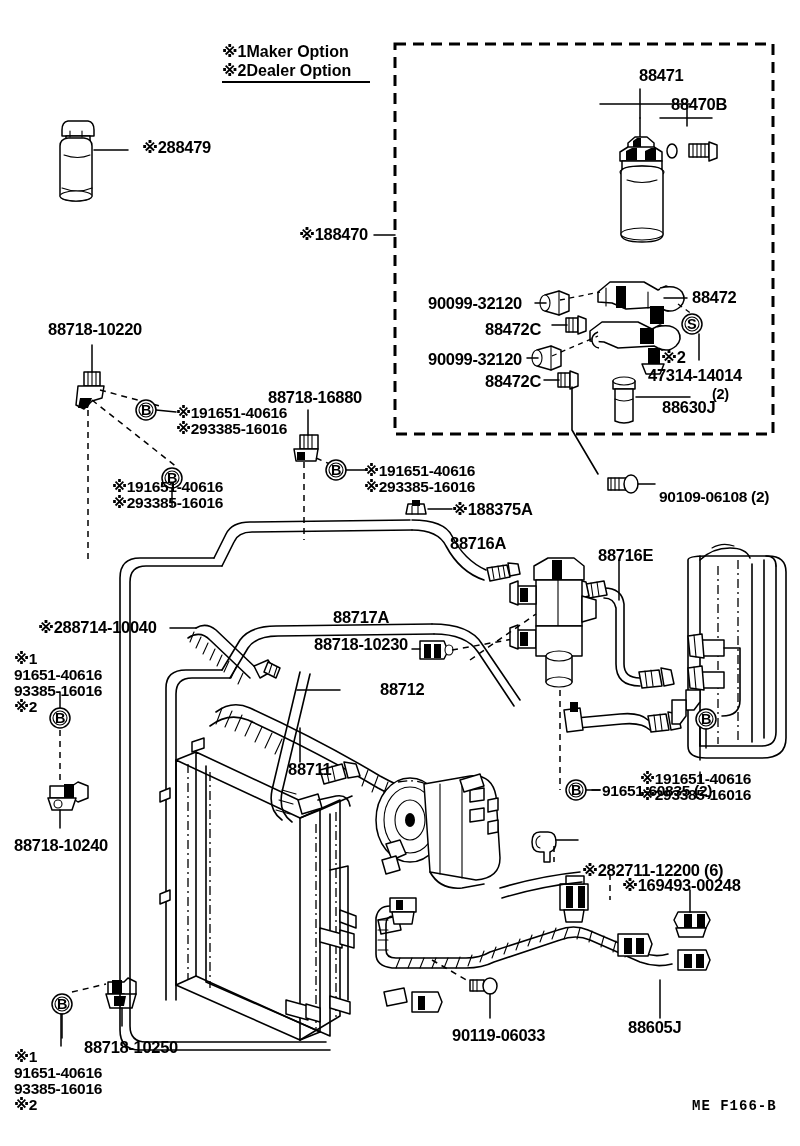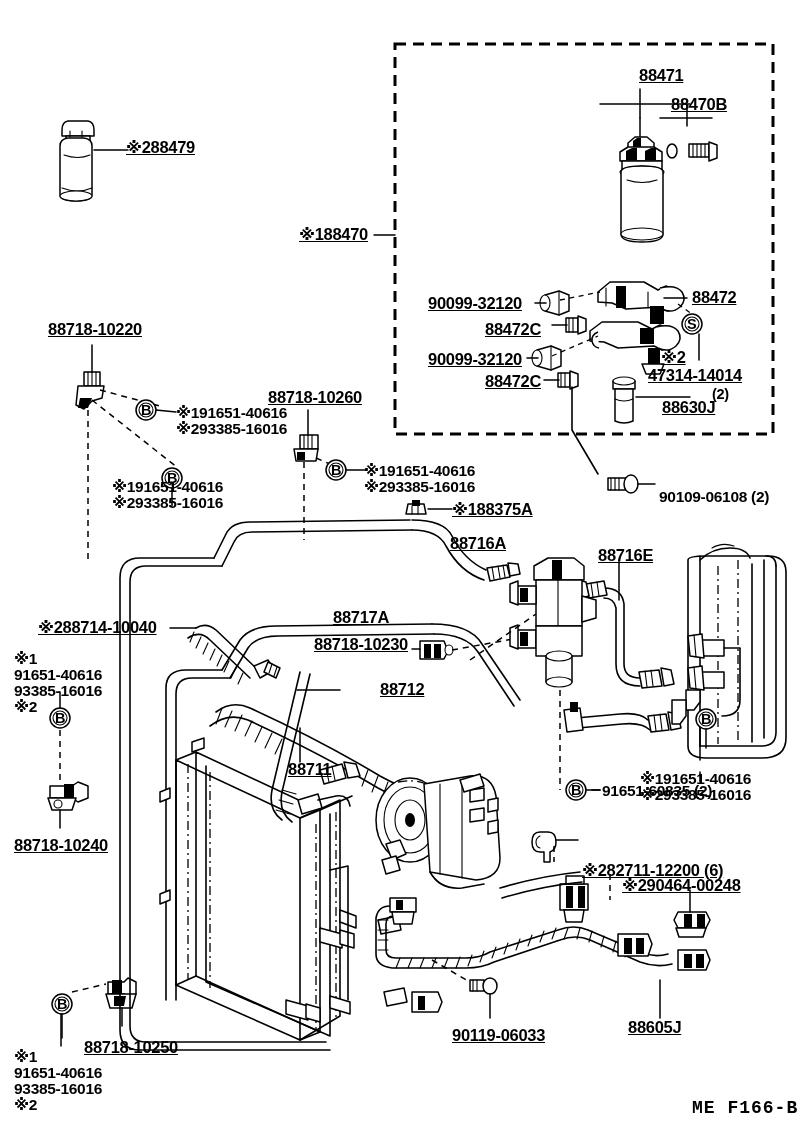--- a/index.html
+++ b/index.html
@@ -1,24 +1,24 @@
 <!DOCTYPE html>
 <html><head>
 <meta charset="utf-8">
 <style>
   html,body{margin:0;padding:0;background:#fff;}
   body{width:800px;height:1146px;position:relative;overflow:hidden;
        font-family:"Liberation Sans","DejaVu Sans",sans-serif;color:#000;}
   #sheet{position:absolute;left:0;top:0;width:800px;height:1146px;}
   .lbl{position:absolute;white-space:pre;font-weight:700;letter-spacing:-0.3px;}
-  .lbl.s16{font-size:16.5px;line-height:18px;text-decoration:underline;}
+  .lbl.s16{font-size:16.5px;line-height:18px;}
   .lbl.s15{font-size:15.5px;line-height:17px;}
   .lbl.s14{font-size:14.5px;line-height:16px;}
   .footer{position:absolute;font-family:"Liberation Mono","DejaVu Sans Mono",monospace;
-          font-size:18px;font-weight:700;letter-spacing:1px;}
+          font-size:14px;font-weight:700;letter-spacing:1px;}
   .legend{position:absolute;}
   .legend .row{font-size:16px;font-weight:700;line-height:19px;white-space:pre;}
   .legend .rule{border-bottom:2.5px solid #000;margin-top:1px;width:148px;}
   svg{position:absolute;left:0;top:0;}
 </style>
 </head>
 <body>
 
 <div id="sheet">
 
@@ -480,42 +480,47 @@
 
   <div class="lbl s14" style="left:141px;top:402px;">B</div>
   <div class="lbl s14" style="left:167px;top:470px;">B</div>
   <div class="lbl s14" style="left:331px;top:462px;">B</div>
   <div class="lbl s14" style="left:55px;top:710px;">B</div>
   <div class="lbl s14" style="left:701px;top:711px;">B</div>
   <div class="lbl s14" style="left:571px;top:782px;">B</div>
   <div class="lbl s14" style="left:57px;top:996px;">B</div>
   <div class="lbl s14" style="left:687px;top:316px;">S</div>
 
-
-  <div class="lbl s16" style="left:126px;top:138px;">※288479</div>
+  <div class="legend" style="left:222px;top:42px;">
+    <div class="row"><span>※1</span><span>Maker Option</span></div>
+    <div class="row"><span>※2</span><span>Dealer Option</span></div>
+    <div class="rule"></div>
+  </div>
+
+  <div class="lbl s16" style="left:142px;top:138px;">※288479</div>
   <div class="lbl s16" style="left:639px;top:66px;">88471</div>
   <div class="lbl s16" style="left:671px;top:95px;">88470B</div>
   <div class="lbl s16" style="left:299px;top:225px;">※188470</div>
   <div class="lbl s16" style="left:428px;top:294px;">90099-32120</div>
   <div class="lbl s16" style="left:692px;top:288px;">88472</div>
   <div class="lbl s16" style="left:485px;top:320px;">88472C</div>
   <div class="lbl s16" style="left:428px;top:350px;">90099-32120</div>
   <div class="lbl s16" style="left:485px;top:372px;">88472C</div>
   <div class="lbl s16" style="left:661px;top:348px;">※2</div>
   <div class="lbl s16" style="left:648px;top:366px;">47314-14014</div>
   <div class="lbl s14" style="left:712px;top:386px;">(2)</div>
   <div class="lbl s16" style="left:662px;top:398px;">88630J</div>
   <div class="lbl s15" style="left:659px;top:488px;">90109-06108 (2)</div>
 
   <div class="lbl s16" style="left:48px;top:320px;">88718-10220</div>
   <div class="lbl s15" style="left:176px;top:404px;">※191651-40616</div>
   <div class="lbl s15" style="left:176px;top:420px;">※293385-16016</div>
   <div class="lbl s15" style="left:112px;top:478px;">※191651-40616</div>
   <div class="lbl s15" style="left:112px;top:494px;">※293385-16016</div>
-  <div class="lbl s16" style="left:268px;top:388px;">88718-10260</div>
+  <div class="lbl s16" style="left:268px;top:388px;">88718-16880</div>
   <div class="lbl s15" style="left:364px;top:462px;">※191651-40616</div>
   <div class="lbl s15" style="left:364px;top:478px;">※293385-16016</div>
 
   <div class="lbl s16" style="left:452px;top:500px;">※188375A</div>
   <div class="lbl s16" style="left:450px;top:534px;text-align:right;">88716A</div>
   <div class="lbl s16" style="left:598px;top:546px;">88716E</div>
   <div class="lbl s16" style="left:333px;top:608px;">88717A</div>
   <div class="lbl s16" style="left:314px;top:635px;">88718-10230</div>
 
   <div class="lbl s16" style="left:38px;top:618px;">※288714-10040</div>
@@ -526,21 +531,21 @@
   <div class="lbl s16" style="left:14px;top:836px;">88718-10240</div>
 
   <div class="lbl s16" style="left:380px;top:680px;text-align:center;">88712</div>
   <div class="lbl s16" style="left:288px;top:760px;">88711</div>
 
   <div class="lbl s15" style="left:640px;top:770px;">※191651-40616</div>
   <div class="lbl s15" style="left:640px;top:786px;">※293385-16016</div>
   <div class="lbl s15" style="left:602px;top:782px;">91651-60835 (2)</div>
 
   <div class="lbl s16" style="left:582px;top:830px;margin-top:31px;">※282711-12200 (6)</div>
-  <div class="lbl s16" style="left:622px;top:876px;">※290464-00248</div>
+  <div class="lbl s16" style="left:622px;top:876px;">※169493-00248</div>
   <div class="lbl s16" style="left:628px;top:1018px;">88605J</div>
   <div class="lbl s16" style="left:452px;top:1026px;">90119-06033</div>
 
   <div class="lbl s16" style="left:84px;top:1038px;">88718-10250</div>
   <div class="lbl s15" style="left:14px;top:1048px;">※1</div>
   <div class="lbl s15" style="left:14px;top:1064px;">91651-40616</div>
   <div class="lbl s15" style="left:14px;top:1080px;">93385-16016</div>
   <div class="lbl s15" style="left:14px;top:1096px;">※2</div>
 
   <div class="footer" style="left:692px;top:1098px;">ME  F166-B</div>

